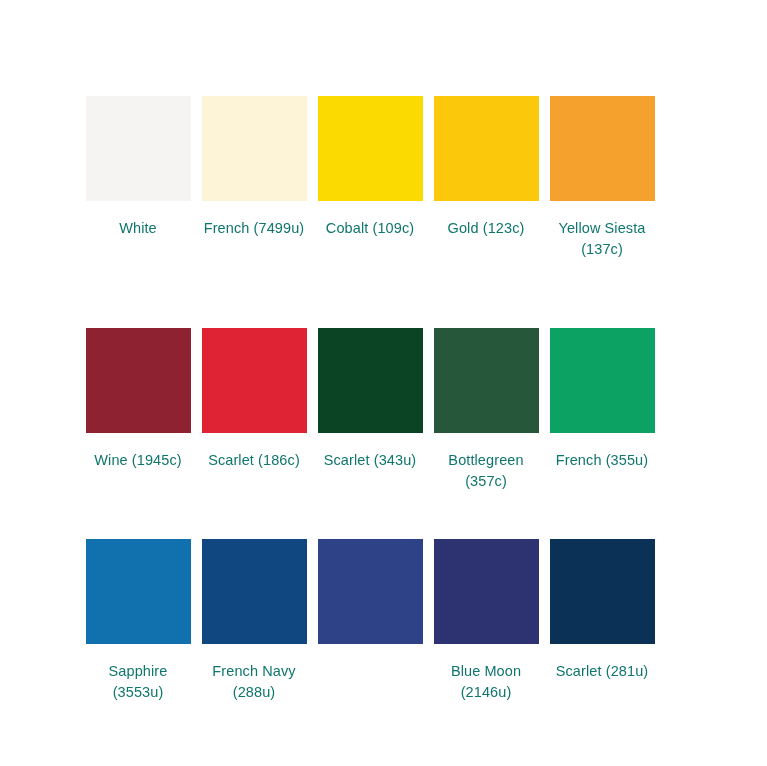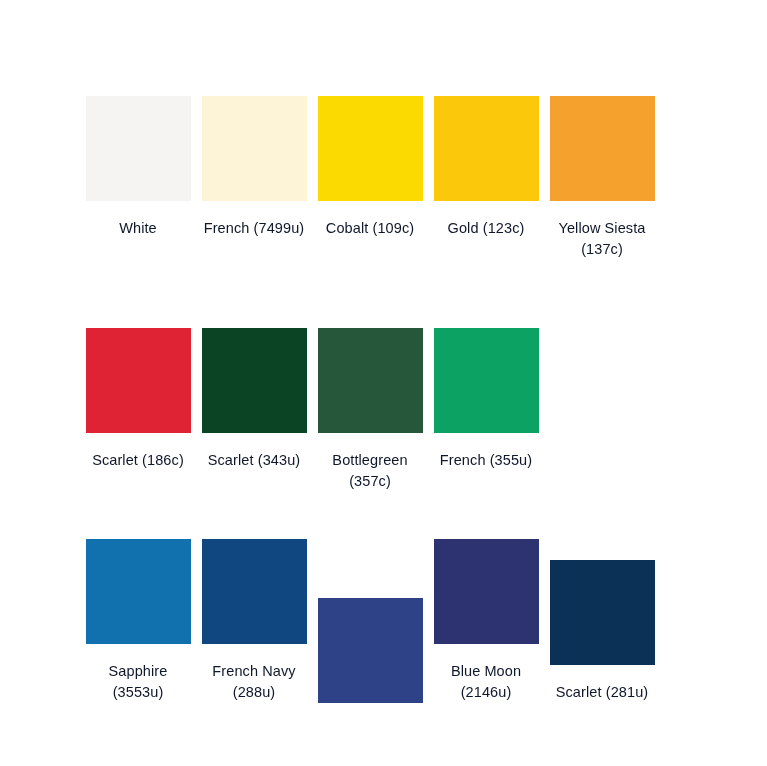--- a/index.html
+++ b/index.html
@@ -24,21 +24,21 @@
   }
 
   .swatch-row {
     display: flex;
     flex-direction: row;
     justify-content: flex-start;
     align-items: flex-start;
   }
 
   .row-gap-2 { margin-top: 68px; }
-  .row-gap-3 { margin-top: 47px; align-items: flex-end; }
+  .row-gap-3 { margin-top: 47px; }
 
   .swatch-cell {
     width: 116px;
     margin-right: 0px;
     display: flex;
     flex-direction: column;
     align-items: center;
   }
 
   .swatch-chip {
@@ -46,21 +46,21 @@
     height: 105px;
     display: block;
   }
 
   .swatch-label {
     margin-top: 17px;
     width: 110px;
     text-align: center;
     font-size: 14.5px;
     line-height: 21px;
-    color: #0f172a;
+    color: #0f766e;
     letter-spacing: 0.1px;
     word-wrap: break-word;
   }
 </style>
 </head>
 <body style="background-color: rgb(255, 255, 255);">
 
 <div class="palette">
 
   <div class="swatch-row">
@@ -80,20 +80,24 @@
       <span class="swatch-chip" style="background-color:#fcc80c;"></span>
       <span class="swatch-label">Gold (123c)</span>
     </div>
     <div class="swatch-cell">
       <span class="swatch-chip" style="background-color:#f5a12e;"></span>
       <span class="swatch-label">Yellow Siesta (137c)</span>
     </div>
   </div>
 
   <div class="swatch-row row-gap-2">
+    <div class="swatch-cell">
+      <span class="swatch-chip" style="background-color:#8e2231;"></span>
+      <span class="swatch-label">Wine (1945c)</span>
+    </div>
     <div class="swatch-cell">
       <span class="swatch-chip" style="background-color:#df2234;"></span>
       <span class="swatch-label">Scarlet (186c)</span>
     </div>
     <div class="swatch-cell">
       <span class="swatch-chip" style="background-color:#0b4424;"></span>
       <span class="swatch-label">Scarlet (343u)</span>
     </div>
     <div class="swatch-cell">
       <span class="swatch-chip" style="background-color:#27573a;"></span>

